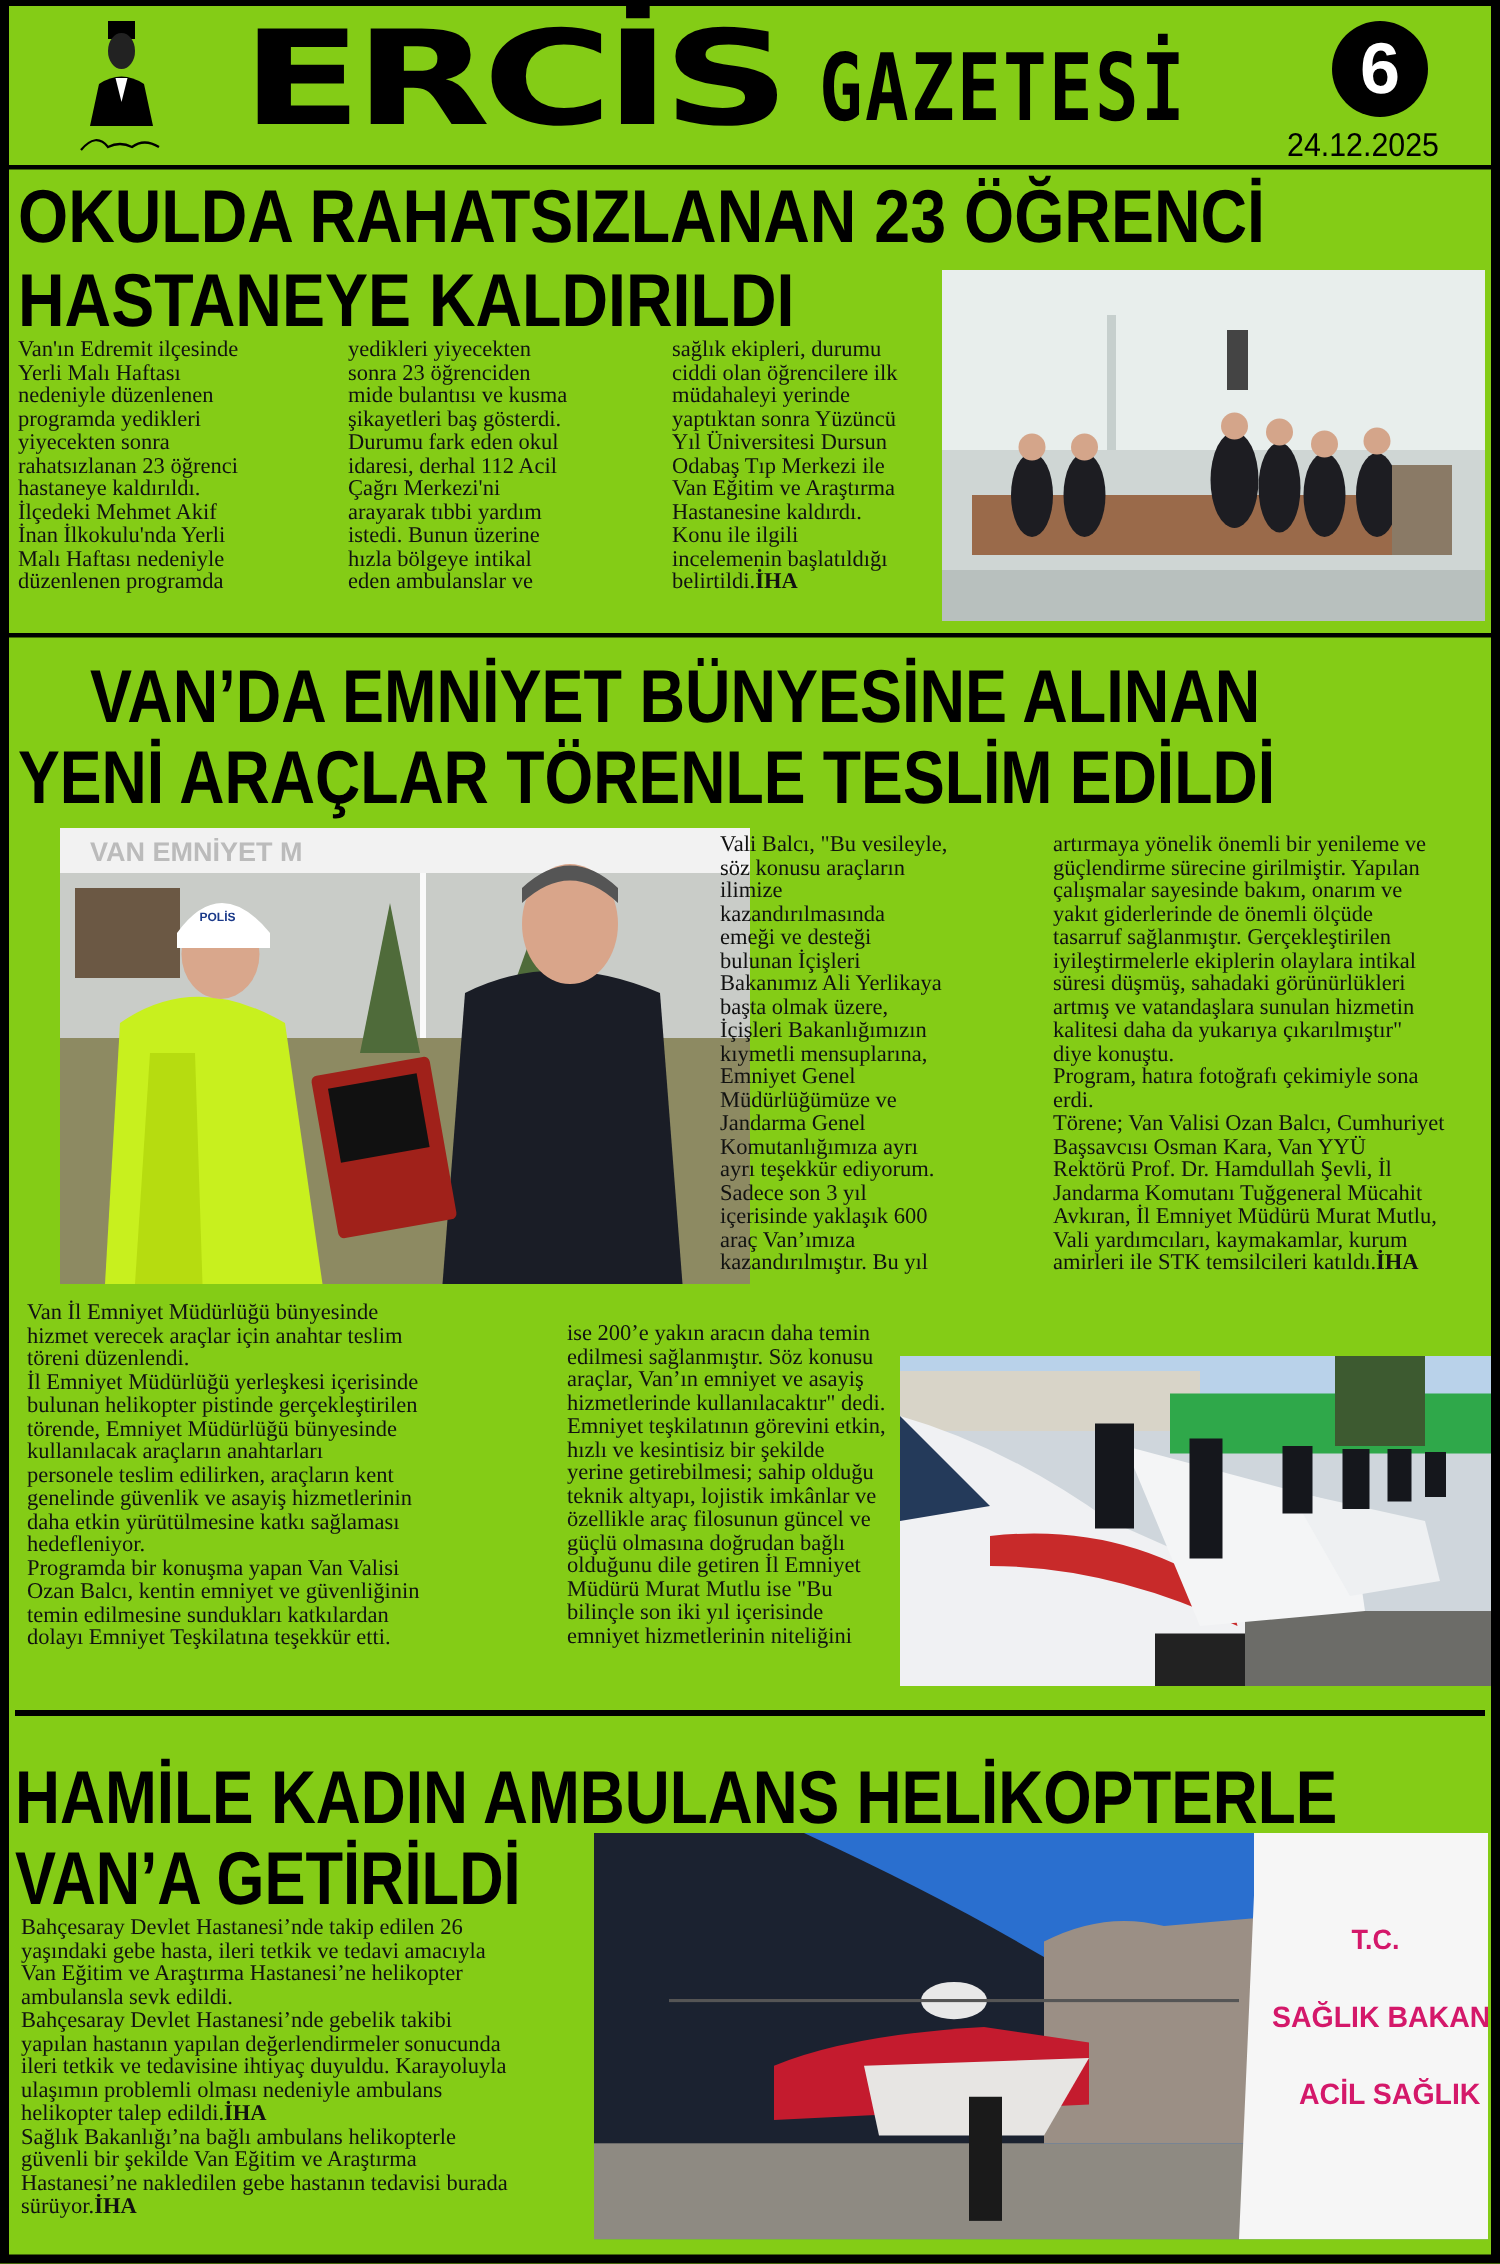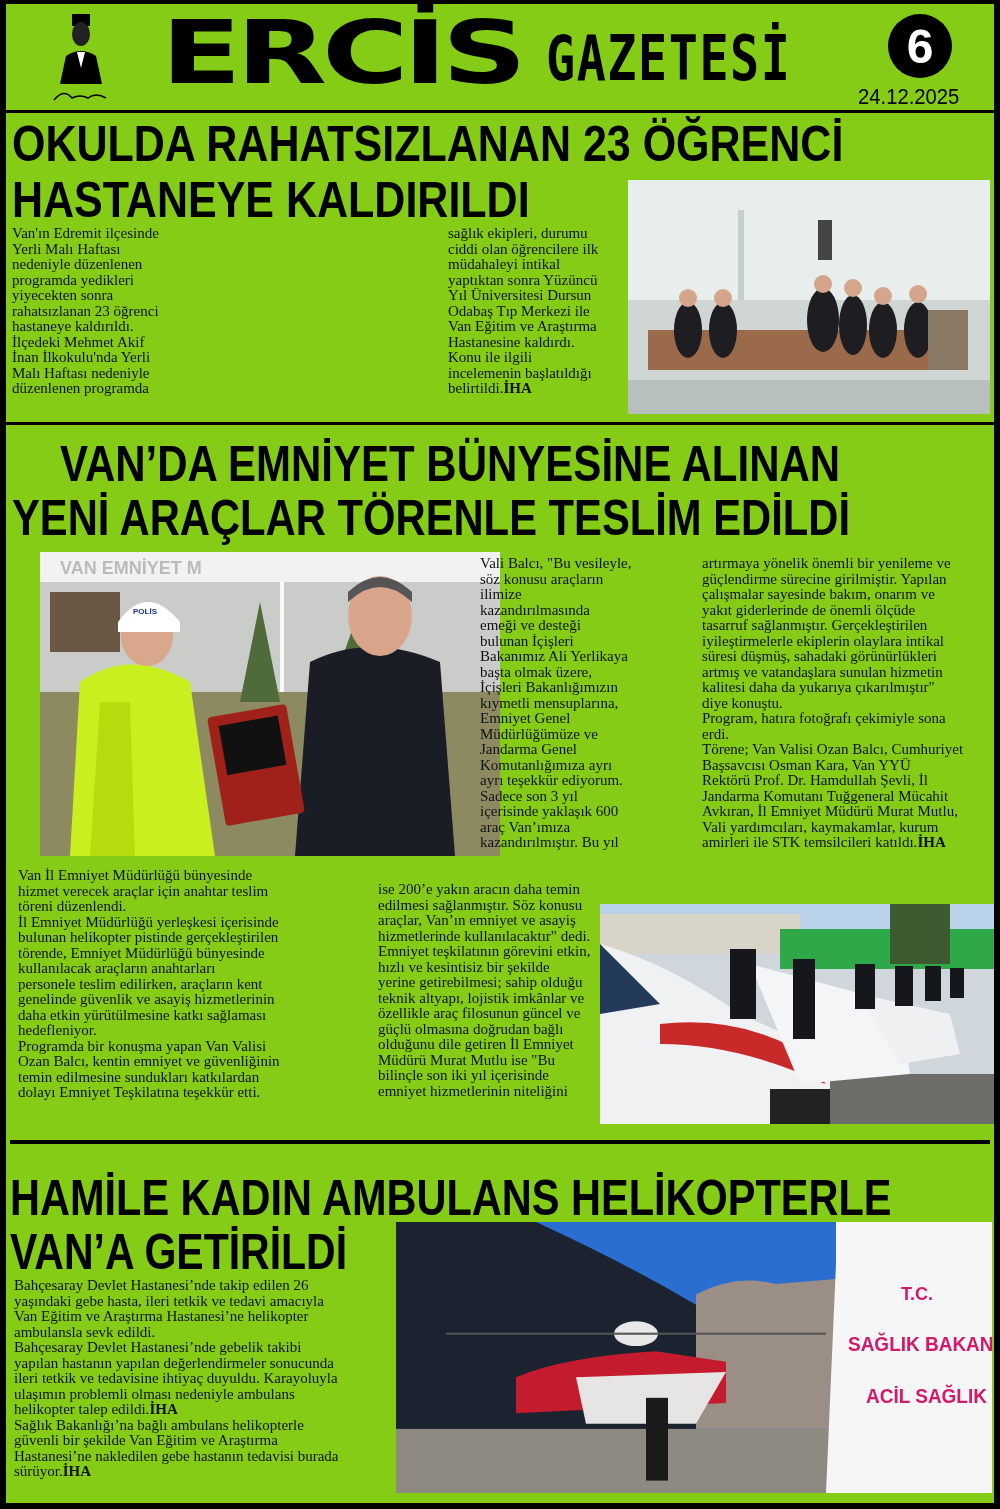--- a/index.html
+++ b/index.html
@@ -75,23 +75,34 @@
 Yerli Malı Haftası
 nedeniyle düzenlenen
 programda yedikleri
 yiyecekten sonra
 rahatsızlanan 23 öğrenci
 hastaneye kaldırıldı.
 İlçedeki Mehmet Akif
 İnan İlkokulu'nda Yerli
 Malı Haftası nedeniyle
 düzenlenen programda</div>
+  <div class="abs body-text" style="left:226px; top:222px; width:210px;">yedikleri yiyecekten
+sonra 23 öğrenciden
+mide bulantısı ve kusma
+şikayetleri baş gösterdi.
+Durumu fark eden okul
+idaresi, derhal 112 Acil
+Çağrı Merkezi'ni
+arayarak tıbbi yardım
+istedi. Bunun üzerine
+hızla bölgeye intikal
+eden ambulanslar ve</div>
   <div class="abs body-text" style="left:442px; top:222px; width:190px;"><span>sağlık ekipleri, durumu
 ciddi olan öğrencilere ilk
-müdahaleyi intikal
+müdahaleyi yerinde
 yaptıktan sonra Yüzüncü
 Yıl Üniversitesi Dursun
 Odabaş Tıp Merkezi ile
 Van Eğitim ve Araştırma
 Hastanesine kaldırdı.
 Konu ile ilgili
 incelemenin başlatıldığı
 belirtildi.</span><b>İHA</b></div>
 
   <div class="abs photo" style="left:622px; top:176px; width:362px; height:234px;">

